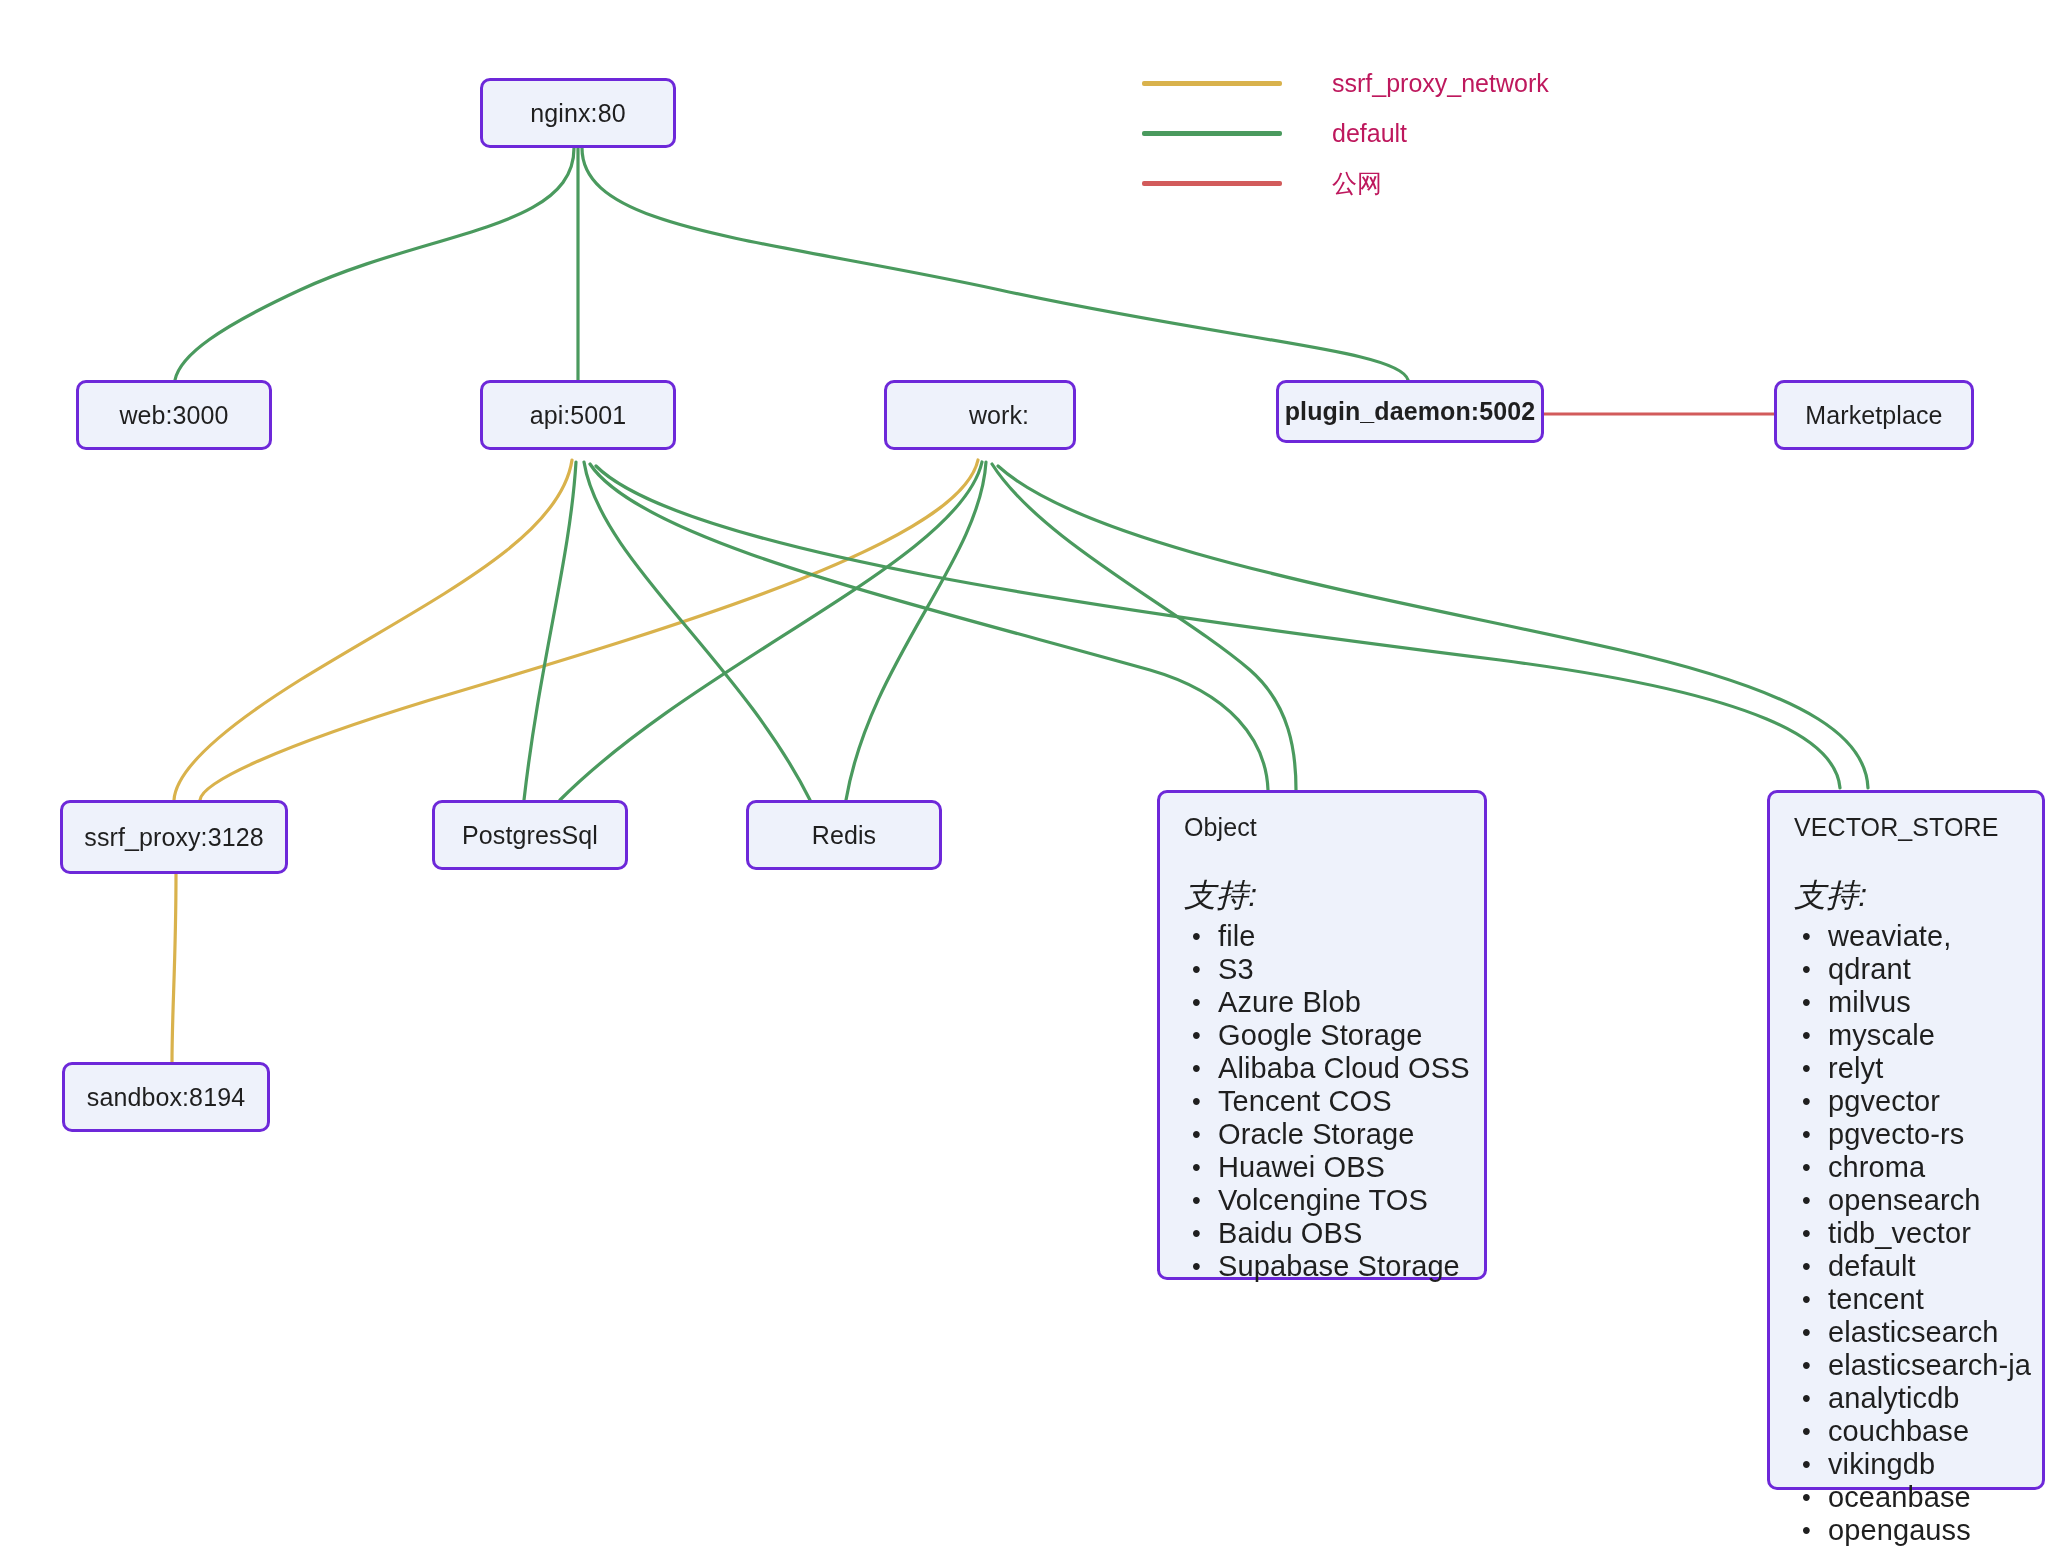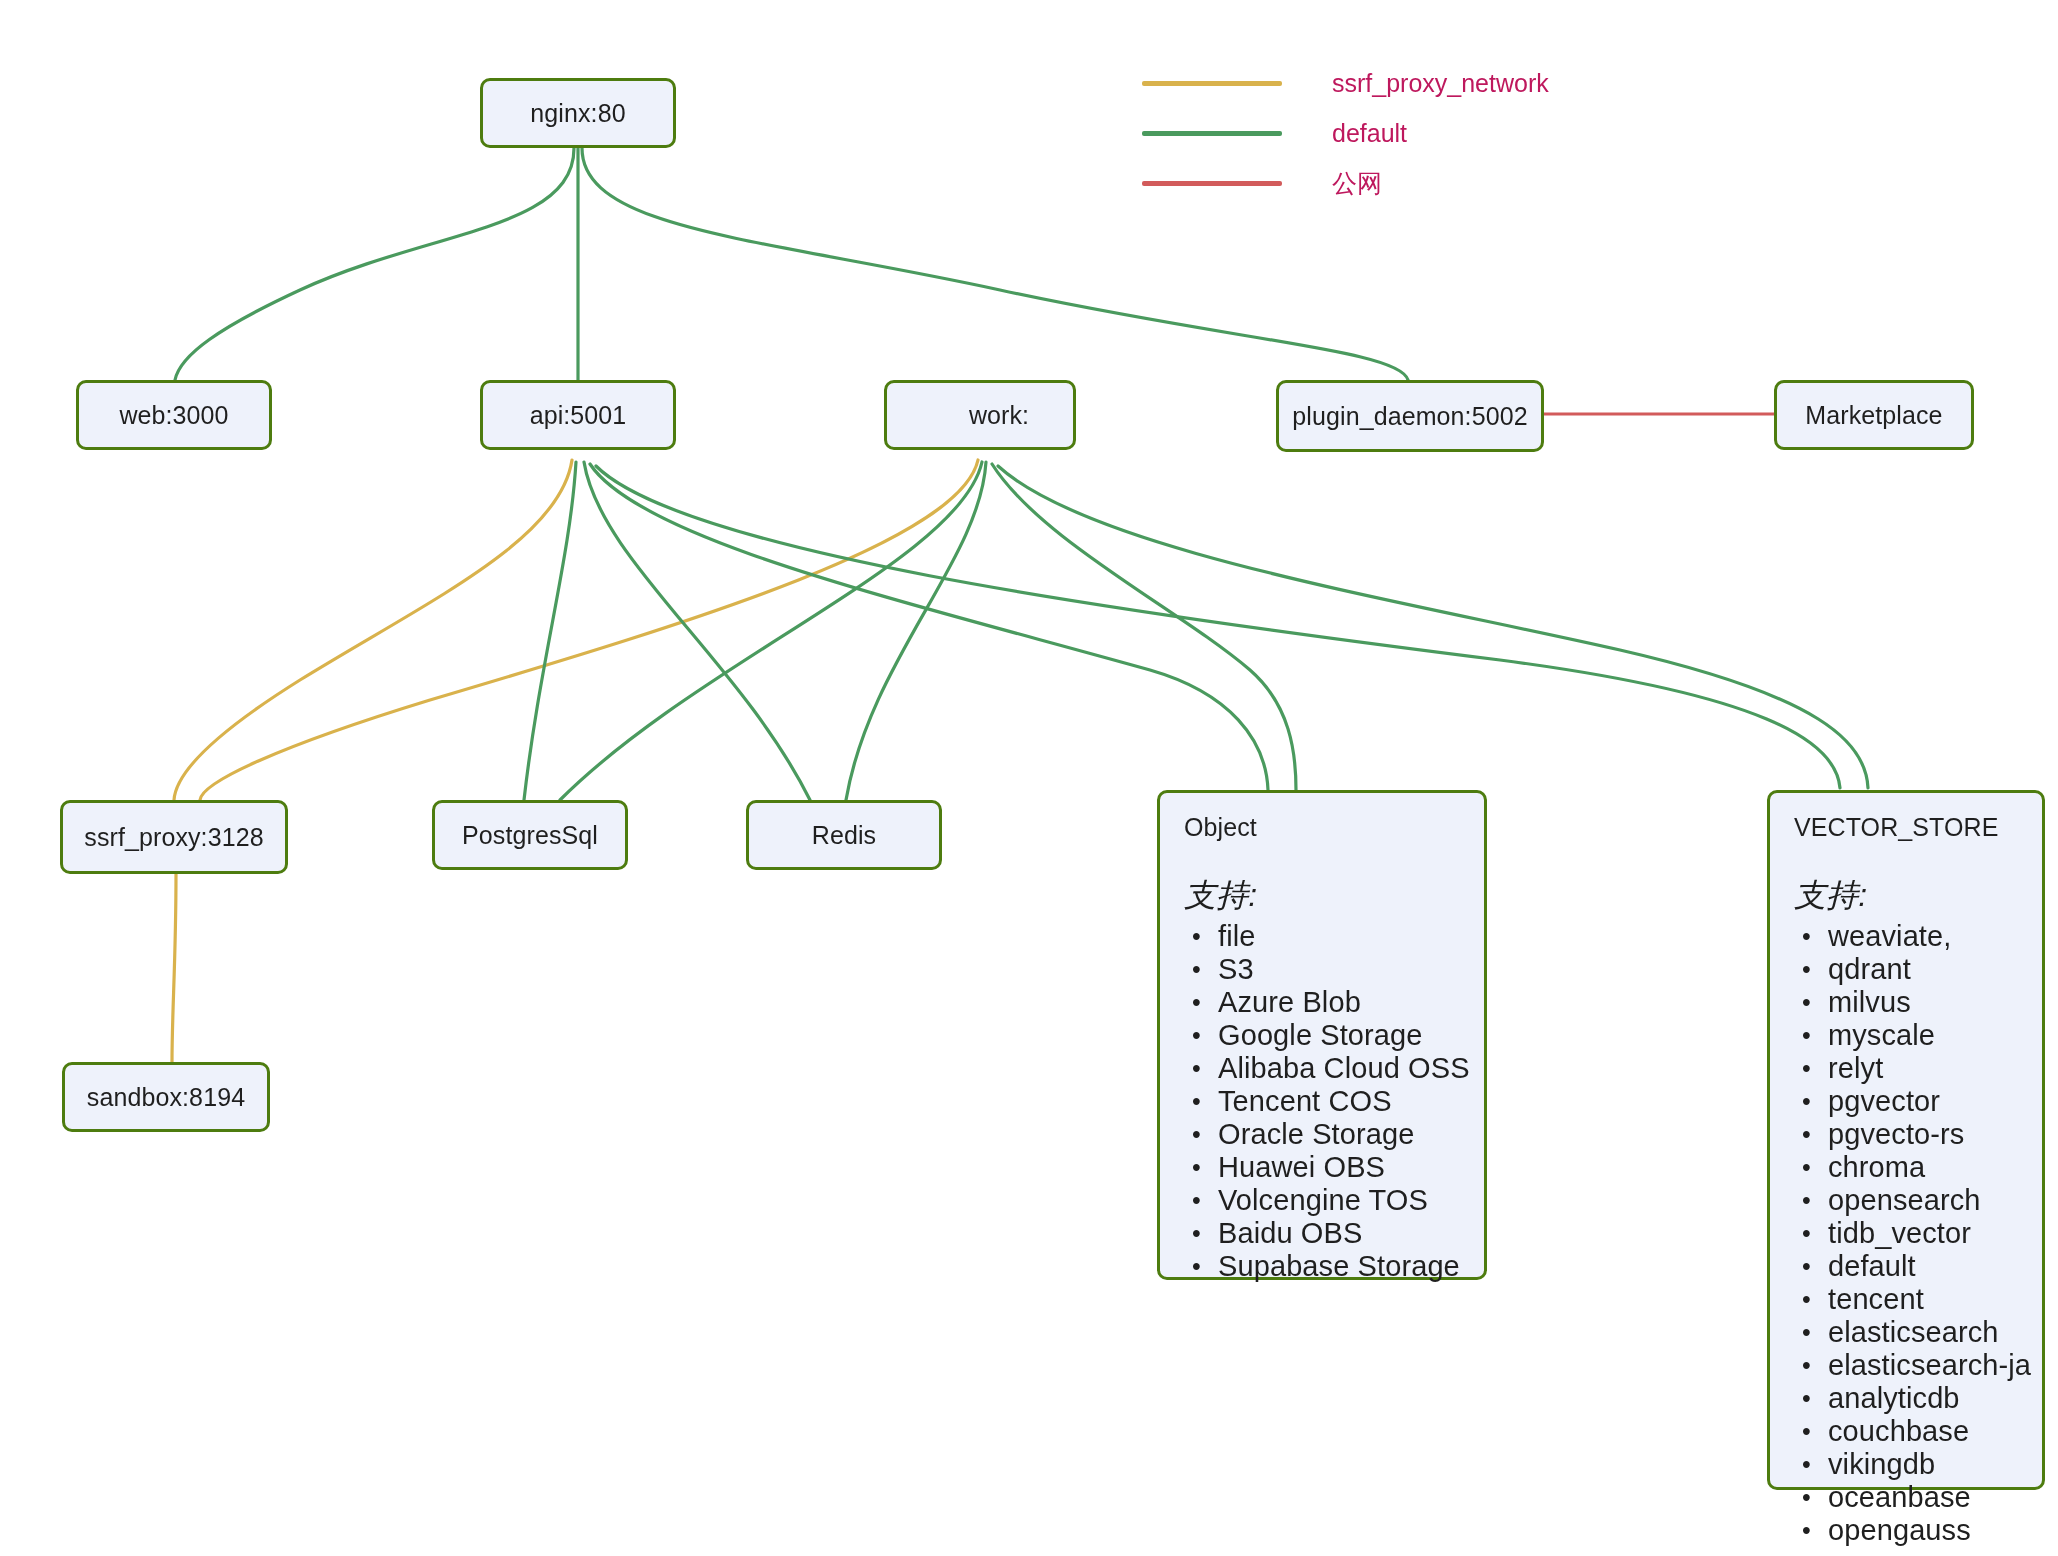--- a/index.html
+++ b/index.html
@@ -23,21 +23,21 @@
     left: 0;
     top: 0;
     width: 2058px;
     height: 1556px;
     pointer-events: none;
   }
   .node {
     position: absolute;
     box-sizing: border-box;
     background: #eef2fb;
-    border: 3px solid #4d7c0f;
+    border: 3px solid #6d28d9;
     border-radius: 10px;
     display: flex;
     align-items: center;
     justify-content: center;
     font-size: 25px;
     color: #1f1f1f;
     letter-spacing: 0.1px;
     z-index: 3;
   }
   .node-big {
@@ -164,21 +164,21 @@
   </div>
 
   <div class="node" style="left:480px; top:380px; width:196px; height:70px;">
     <span>api:5001</span>
   </div>
 
   <div class="node" style="left:884px; top:380px; width:192px; height:70px;padding-left:38px;">
     <span>work:</span>
   </div>
 
-  <div class="node" style="left:1276px; top:380px; width:268px; height:72px;">
+  <div class="node" style="left:1276px; top:380px; width:268px; height:63px;font-weight:bold;">
     <span>plugin_daemon:5002</span>
   </div>
 
   <div class="node" style="left:1774px; top:380px; width:200px; height:70px;">
     <span>Marketplace</span>
   </div>
 
   <div class="node" style="left:60px; top:800px; width:228px; height:74px;">
     <span>ssrf_proxy:3128</span>
   </div>

